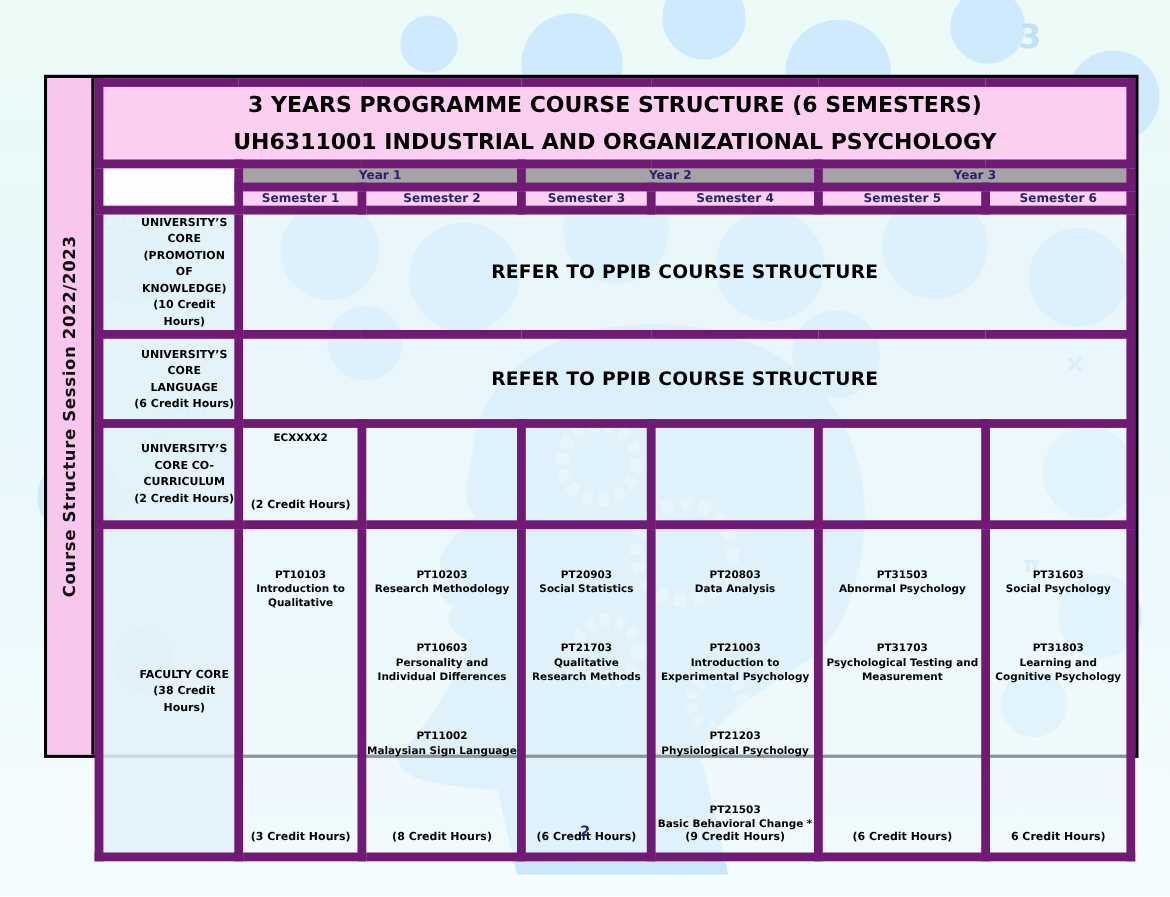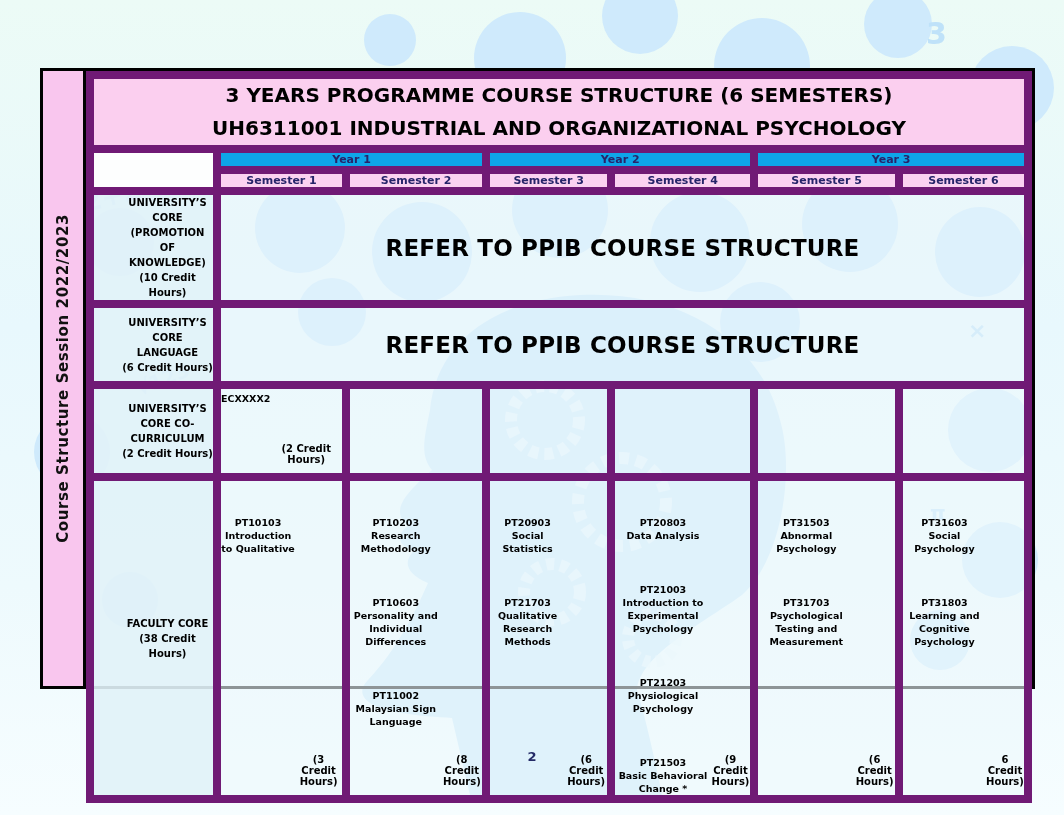--- a/index.html
+++ b/index.html
@@ -21,30 +21,30 @@
   }
   .side-strip .vtext{
     writing-mode:vertical-rl;transform:rotate(180deg);
     font-size:15px;font-weight:bold;color:#111;letter-spacing:0.6px;white-space:nowrap;
   }
   table{flex:1 1 auto;border-collapse:collapse;table-layout:fixed;height:100%;}
   td{border:8px solid #701a75;padding:0;box-sizing:border-box;}
   .title-cell{background:#fbcfef;text-align:center;vertical-align:middle;}
   .title-line{font-size:20px;font-weight:bold;color:#000;line-height:33px;}
   .corner-cell{background:#fdfefe;}
-  .year-cell{background:#0ea5e9;text-align:center;vertical-align:middle;
+  .year-cell{background:#a3a3a3;text-align:center;vertical-align:middle;
     font-size:11px;font-weight:bold;color:#26246a;}
   .sem-cell{background:#fbd2f1;text-align:center;vertical-align:middle;
     font-size:11px;font-weight:bold;color:#26246a;}
   .rowlabel-cell{background:rgba(225,242,248,0.9);text-align:center;vertical-align:middle;}
   .rowlabel-line{font-size:10px;font-weight:bold;color:#000;line-height:15px;padding-left:28px;}
   .merged-cell{background:rgba(233,246,251,0.55);text-align:center;vertical-align:middle;
-    font-size:23px;font-weight:bold;color:#000;letter-spacing:0.2px;}
+    font-size:17px;font-weight:bold;color:#000;letter-spacing:0.2px;}
   .data-cell{background:rgba(236,248,252,0.6);vertical-align:top;}
-  .cell-inner{height:100%;display:flex;flex-direction:row;align-items:stretch;}
+  .cell-inner{height:100%;display:flex;flex-direction:column;align-items:stretch;}
   .courses{display:flex;flex-direction:column;gap:11px;padding-top:5px;}
   .course{text-align:center;margin-top:30px;}
   .course-code,.course-title{font-size:9.5px;font-weight:bold;color:#000;line-height:13px;}
   .code-top{font-size:9.5px;font-weight:bold;color:#000;text-align:center;padding-top:4px;}
   .credit{margin-top:auto;text-align:center;font-size:10px;font-weight:bold;color:#000;
     padding-bottom:8px;}
   
   .page-number{
     position:absolute;left:0;top:749px;width:100%;text-align:center;z-index:3;
     font-size:13px;font-weight:bold;color:#232a66;

